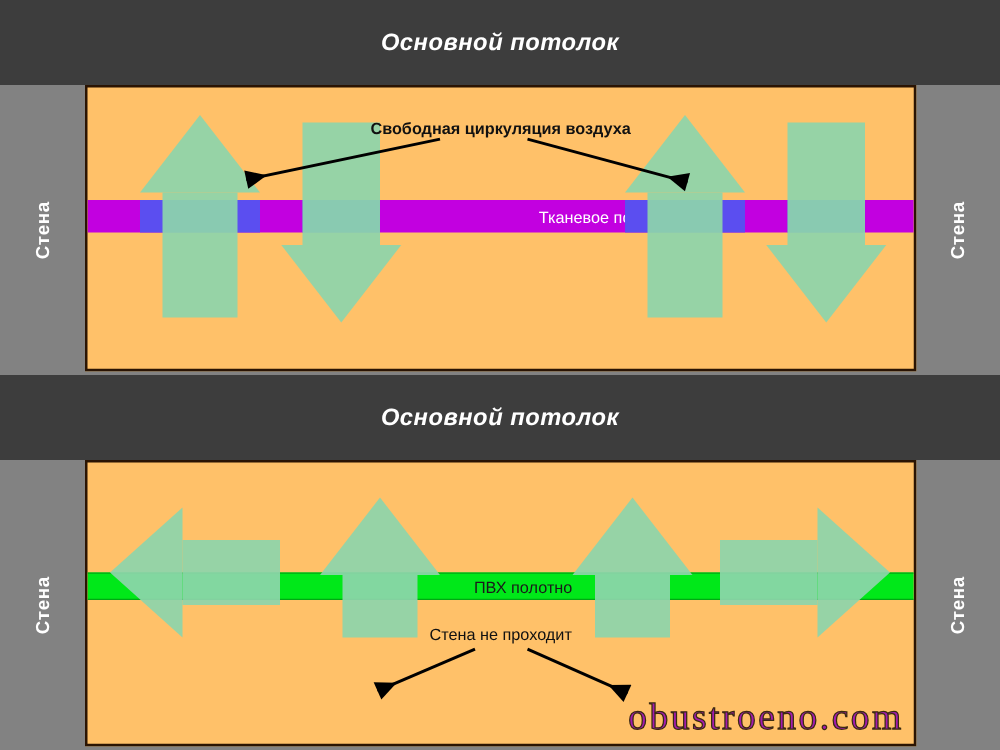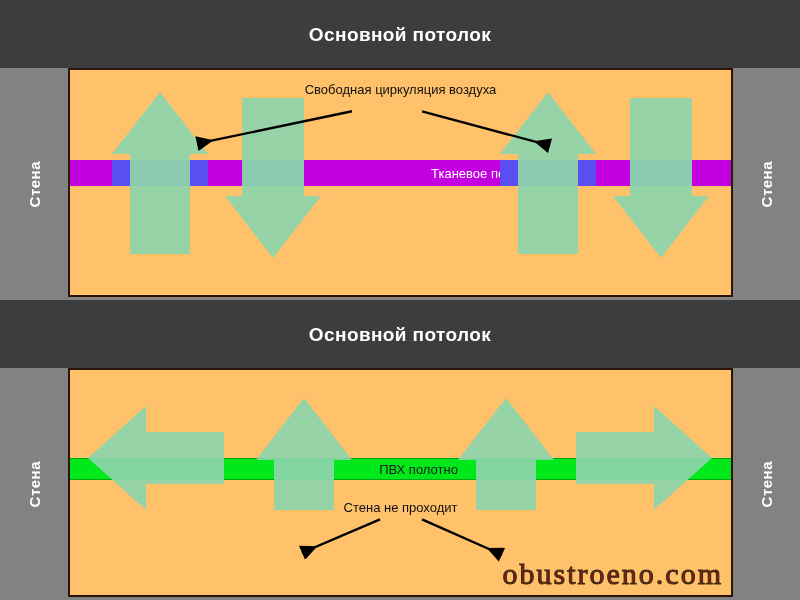--- a/index.html
+++ b/index.html
@@ -11,21 +11,21 @@
   .stage{position:relative;width:800px;height:600px;}
 
   
   .panel{position:absolute;left:0;width:800px;}
   .panel-top{top:0;height:300px;}
   .panel-bottom{top:300px;height:300px;}
 
   .ceiling{
     position:absolute;left:0;top:0;width:800px;height:68px;
     background:#3d3d3d;
-    display:flex;align-items:center;justify-content:center;
+    display:flex;align-items:center;justify-content:center;font-style:italic;
   }
   .ceiling-title{
     color:#ffffff;font-size:19px;font-weight:bold;letter-spacing:.4px;
     text-align:center;line-height:1;
   }
 
   .body-area{
     position:absolute;left:0;top:68px;width:800px;height:232px;
     background:#828282;
   }
@@ -107,28 +107,28 @@
   }
   .shaft{
     position:absolute;background:rgba(141,213,171,0.92);z-index:5;
   }
 
   
   .anno{
     position:absolute;z-index:7;color:#111;white-space:nowrap;
     font-size:13px;
   }
-  .anno-top{left:50%;transform:translateX(-50%);top:12px;}
+  .anno-top{left:50%;transform:translateX(-50%);top:25px;font-weight:bold;}
   .anno-bottom{left:50%;transform:translateX(-50%);top:130px;}
   .anno-svg{position:absolute;left:0;top:0;width:100%;height:100%;z-index:7;pointer-events:none;}
 
   .watermark{
     position:absolute;right:8px;bottom:4px;z-index:9;
     font-family:"Liberation Serif", serif;
-    font-size:30px;color:#7f1d1d;
+    font-size:30px;color:#a21caf;
     -webkit-text-stroke:1px #3a2a10;
     letter-spacing:2px;
   }
 </style>
 </head>
 <body>
 
 <div class="stage">
 
   <div class="panel panel-top">

